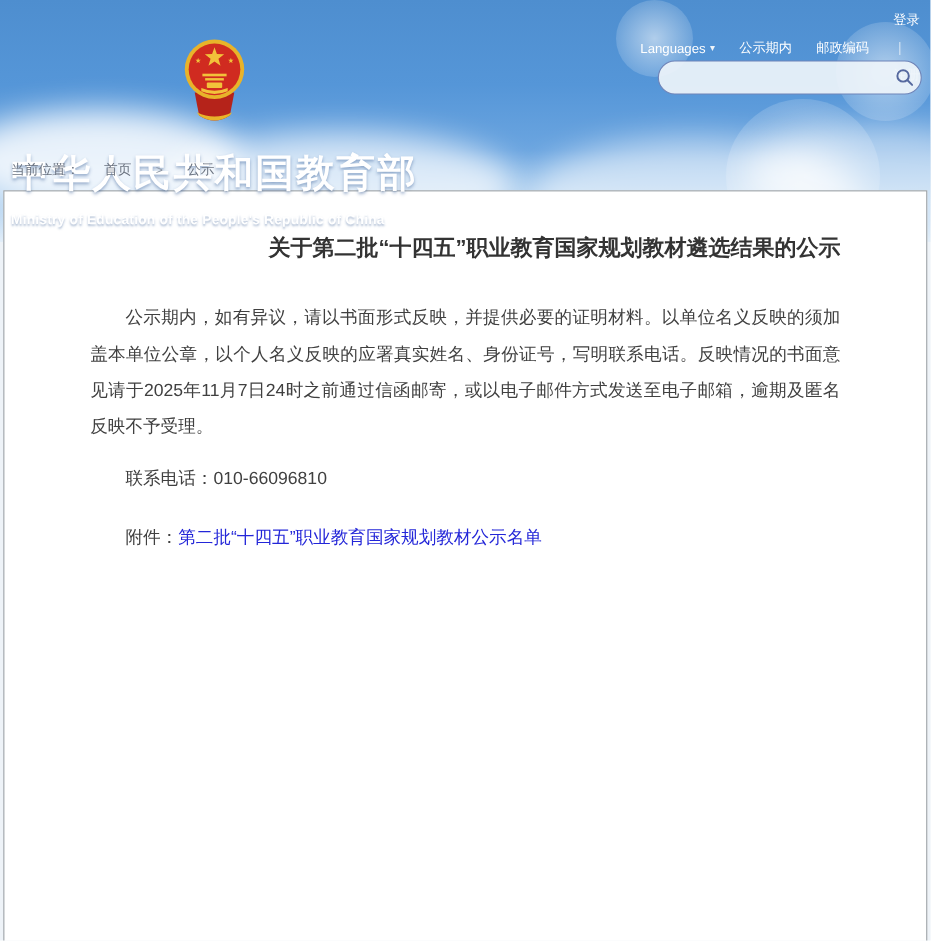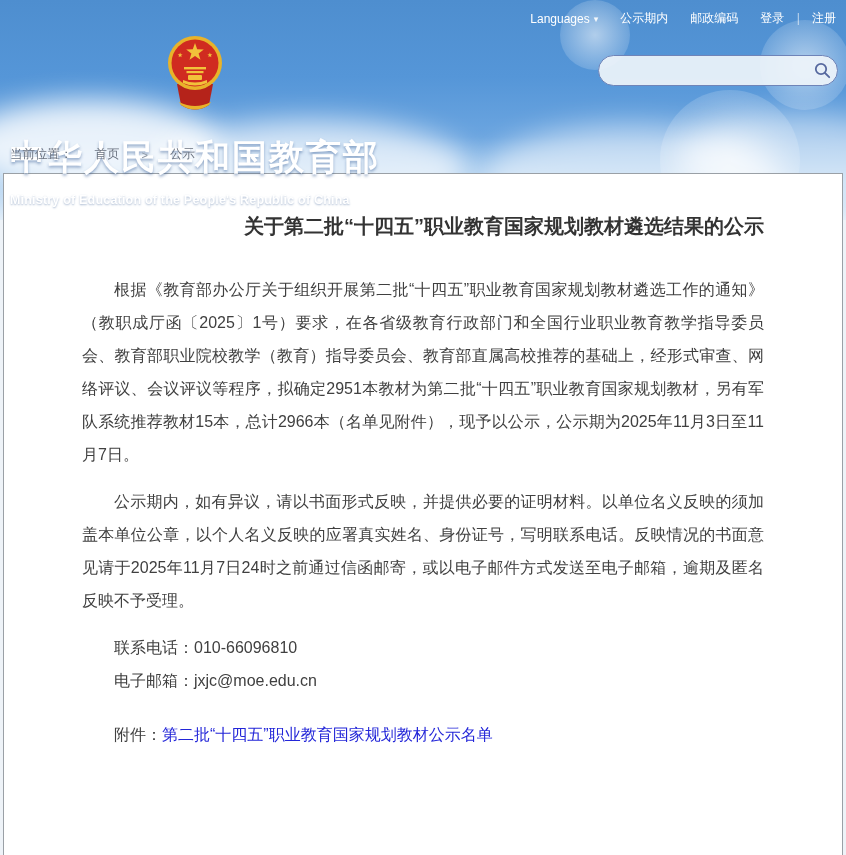--- a/index.html
+++ b/index.html
@@ -23,21 +23,21 @@
   .s2 { width: 90px; height: 90px; left: 760px; top: 20px; }
   .s3 { width: 70px; height: 70px; left: 560px; top: 0; }
 
   .topnav {
     position: absolute; top: 10px; right: 10px; display: flex; align-items: center;
     gap: 22px; color: #ffffff; font-size: 12px; white-space: nowrap; z-index: 5;
   }
   .topnav a { color: #ffffff; text-decoration: none; cursor: pointer; }
   .topnav .lang { display: inline-flex; align-items: center; gap: 4px; }
   .chev { font-size: 9px; opacity: 0.9; }
-  .login-group { display: inline-flex; align-items: flex-start; gap: 8px; }
+  .login-group { display: inline-flex; align-items: flex-start; gap: 8px; flex-direction: column; }
   .vsep { opacity: 0.8; }
 
   .brand { position: absolute; left: 10px; top: 34px; display: flex; align-items: center; gap: 14px; z-index: 4; flex-direction: column; }
   .emblem { width: 62px; height: 80px; flex: 0 0 auto; }
   .brand-text { padding-top: 6px; }
   .site-title {
     color: #ffffff; font-size: 35px; font-weight: bold; letter-spacing: 2px;
     text-shadow: 0 2px 3px rgba(40,80,140,0.45);
   }
   .site-sub {
@@ -144,26 +144,24 @@
       <a>首页</a>
       <span class="bc-sep">&gt;</span>
       <span>公示</span>
     </div>
   </div>
 
   <div class="content-box">
     <div class="article">
       <h1 class="doc-title">关于第二批“十四五”职业教育国家规划教材遴选结果的公示</h1>
 
-      <p class="body-p">根据《教育部办公厅关于组织开展第二批“十四五”职业教育国家规划教材遴选工作的通知》（教职成厅函〔2025〕1号）要求，在各省级教育行政部门和全国行业职业教育教学指导委员会、教育部职业院校教学（教育）指导委员会、教育部直属高校推荐的基础上，经形式审查、网络评议、会议评议等程序，拟确定2951本教材为第二批“十四五”职业教育国家规划教材，另有军队系统推荐教材15本，总计2966本（名单见附件），现予以公示，公示期为2025年11月3日至11月7日。</p>
       <p class="body-p">公示期内，如有异议，请以书面形式反映，并提供必要的证明材料。以单位名义反映的须加盖本单位公章，以个人名义反映的应署真实姓名、身份证号，写明联系电话。反映情况的书面意见请于2025年11月7日24时之前通过信函邮寄，或以电子邮件方式发送至电子邮箱，逾期及匿名反映不予受理。</p>
 
       <p class="info-line"><span>联系电话：</span><span>010-66096810</span></p>
 
-      <p class="info-line"><span>电子邮箱：</span><span>jxjc@moe.edu.cn</span></p>
 
 
       <p class="attach-line"><span>附件：</span><a>第二批“十四五”职业教育国家规划教材公示名单</a></p>
 
     </div>
   </div>
 
 </div>
 
 </body></html>

